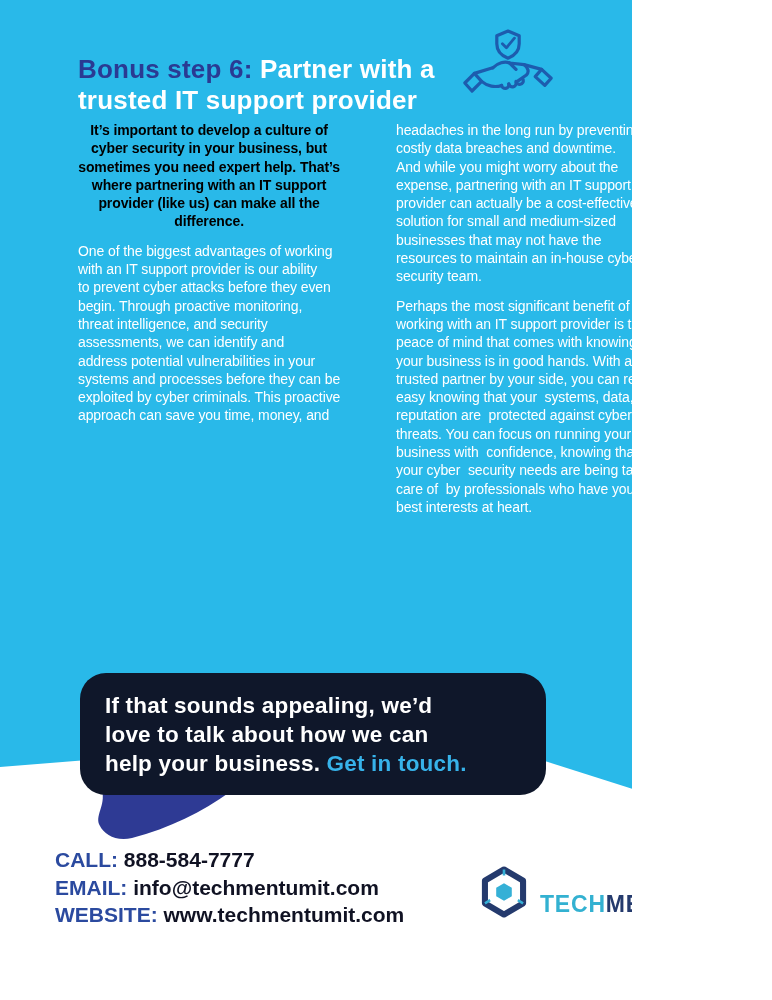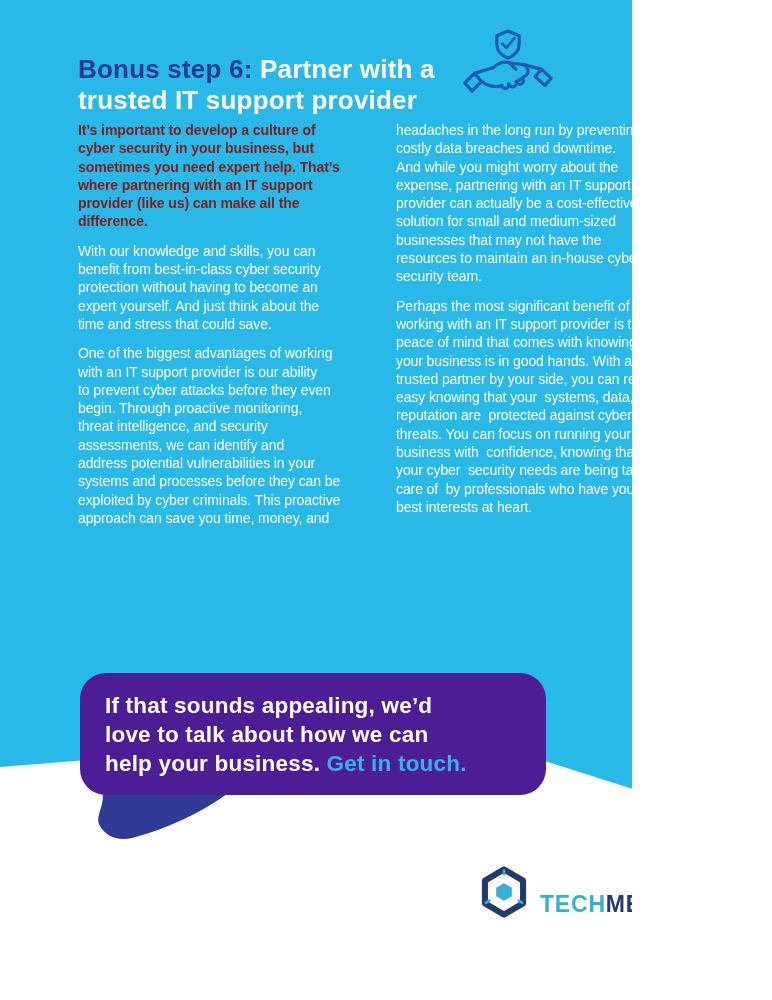--- a/index.html
+++ b/index.html
@@ -41,28 +41,28 @@
     top: 121px;
     z-index: 2;
     font-size: 14px;
     line-height: 18.3px;
     color: #ffffff;
     letter-spacing: -0.1px;
   }
   .col p { margin: 0 0 11px 0; white-space: pre; }
   .col-left  { left: 78px; }
   .col-right { left: 396px; }
-  .lead { color: #7f1d1d; font-weight: bold; }
+  .lead { color: #000000; font-weight: bold; text-align: center; }
   .bubble {
     position: absolute;
     left: 80px; top: 673px;
     width: 466px;
     box-sizing: border-box;
     padding: 18px 24px 17px 25px;
-    background: #4c1d95;
+    background: #0f172a;
     border-radius: 26px;
     z-index: 3;
   }
   .bubble p {
     margin: 0;
     color: #ffffff;
     font-size: 22.5px;
     font-weight: bold;
     line-height: 29px;
     white-space: pre-line;
@@ -129,25 +129,20 @@
     </svg>
   </div>
 
   <div class="col col-left">
     <p class="lead">It’s important to develop a culture of
 cyber security in your business, but
 sometimes you need expert help. That’s
 where partnering with an IT support
 provider (like us) can make all the
 difference.</p>
-    <p>With our knowledge and skills, you can
-benefit from best-in-class cyber security
-protection without having to become an
-expert yourself. And just think about the
-time and stress that could save.</p>
     <p>One of the biggest advantages of working
 with an IT support provider is our ability
 to prevent cyber attacks before they even
 begin. Through proactive monitoring,
 threat intelligence, and security
 assessments, we can identify and
 address potential vulnerabilities in your
 systems and processes before they can be
 exploited by cyber criminals. This proactive
 approach can save you time, money, and</p>
@@ -179,20 +174,25 @@
 
   <div class="bubble">
     <p><span>If that sounds appealing, we’d
 love to talk about how we can
 help your business.</span> <a class="cta">Get in touch.</a></p>
   </div>
   <svg class="bubble-tail" width="220" height="55" viewBox="0 0 220 55">
     <path d="M22 0 C26 16 14 26 20 36 C24 44 36 52 52 48 C90 38 122 22 150 2 Z" fill="#2e3a94"></path>
   </svg>
 
+  <div class="contact">
+    <div class="c-row"><span class="c-label">CALL:</span> <span class="c-value">888-584-7777</span></div>
+    <div class="c-row"><span class="c-label">EMAIL:</span> <span class="c-value">info@techmentumit.com</span></div>
+    <div class="c-row"><span class="c-label">WEBSITE:</span> <span class="c-value">www.techmentumit.com</span></div>
+  </div>
 
   <div class="logo">
     <svg width="52" height="52" viewBox="0 0 60 60">
       <g stroke-linejoin="round">
         <path d="M30 4 L52 17 V43 L30 56 L8 43 V17 Z" fill="none" stroke="#243a6d" stroke-width="7"></path>
         <path d="M30 20 L39 25 V35 L30 40 L21 35 V25 Z" fill="#35b0d6"></path>
         <path d="M30 4 L30 11 M52 43 L46 39.5 M8 43 L14 39.5" stroke="#35b0d6" stroke-width="3" fill="none"></path>
       </g>
     </svg>
     <div class="logo-text"><span class="l-teal">TECH</span><span class="l-navy">MENTUM</span></div>

